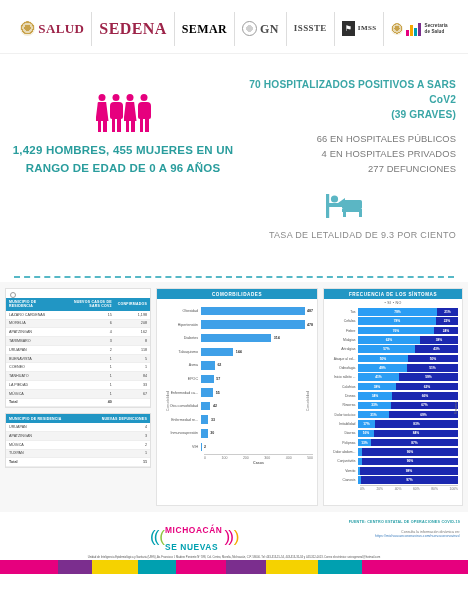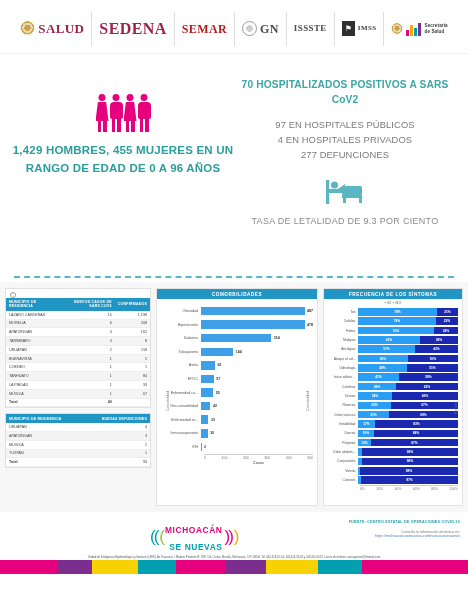--- a/index.html
+++ b/index.html
@@ -32,21 +32,21 @@
     border-right:1px solid #ddd;
   }
   .logo-cell:last-child { border-right:none; }
   .logo-word {
     font-weight:bold;
     letter-spacing:.4px;
     line-height:1;
   }
   .logo-word.salud   { color:#9d2449; font-size:13px; font-family:"Liberation Serif", serif;}
   .logo-word.sedena  { color:#9d2449; font-size:16px; font-family:"Liberation Serif", serif;}
-  .logo-word.semar   { color:#b91c1c; font-size:12px; font-family:"Liberation Serif", serif;}
+  .logo-word.semar   { color:#000000; font-size:12px; font-family:"Liberation Serif", serif;}
   .logo-word.gn      { color:#4a4a4a; font-size:12px; font-family:"Liberation Serif", serif;}
   .logo-word.issste  { color:#4a4a4a; font-size:9px;  font-family:"Liberation Serif", serif;}
   .logo-word.imss    { color:#3a3a3a; font-size:7px;  font-family:"Liberation Serif", serif;}
   .eagle {
     width:15px;height:15px;border-radius:50%;
     background:radial-gradient(circle at 50% 45%, #c9a24a 0 28%, #e7d9b3 29% 46%, #c9a24a 47% 58%, #f3eddc 59% 100%);
     flex:0 0 auto;
   }
   .eagle.circled { border:1.2px solid #9b9b9b; background:radial-gradient(circle at 50% 50%, #cfcfcf 0 35%, #fff 36% 100%); }
   .eagle.small { width:12px;height:12px; }
@@ -56,21 +56,21 @@
   .sec-salud-text { font-size:4.6px; font-weight:bold; color:#3a3a3a; line-height:1.15; letter-spacing:.1px; }
 
   
   .stats {
     position:relative;
     height:228px;
     padding:18px 12px 0 12px;
     display:flex;
   }
   .stats-left  { width:50%; text-align:center; padding-top:14px;}
-  .stats-right { width:50%; text-align:center; padding-top:6px;}
+  .stats-right { width:50%; text-align:right; padding-top:6px;}
 
   .casos-line { color:#6e6e6e; font-size:16px; letter-spacing:.4px; margin-bottom:6px;}
   .casos-line b { font-size:21px; color:#4d4d4d; font-weight:bold; }
   .casos-line span.word { font-size:13px; letter-spacing:1px;}
 
   .people { display:flex; justify-content:center; align-items:flex-end; gap:1px; height:42px; margin:4px 0 10px 0;}
   .person { position:relative; width:13px; height:38px; }
   .person .head { position:absolute; top:0; left:50%; transform:translateX(-50%); width:7px;height:7px;border-radius:50%; background:#e6007e;}
   .person .body { position:absolute; top:8px; left:0; width:13px; height:17px; background:#e6007e; border-radius:4px 4px 2px 2px;}
   .person.w .body { clip-path: polygon(18% 0,82% 0,100% 100%,0% 100%); border-radius:3px 3px 0 0; height:19px;}
@@ -154,21 +154,21 @@
   .saxis { display:flex; margin-left:33px; border-top:.5px solid #ccc; font-size:3.3px; color:#777; padding-top:1.5px; justify-content:space-between;}
 
   
   .footer { position:relative; height:62px; background:#fff; padding:4px 8px 0 8px;}
   .fuente { position:absolute; right:8px; top:8px; text-align:right; }
   .fuente .f1 { font-size:3.7px; color:#2aa0a8; font-weight:bold; letter-spacing:.2px;}
   .fuente .f2 { font-size:3.6px; color:#7a7a7a; margin-top:6px;}
   .fuente .f3 { font-size:3.6px; color:#3f7fbf; }
   .mich-logo { position:absolute; left:150px; top:8px; display:flex; align-items:center; gap:2px;}
   .wave { font-size:17px; letter-spacing:-2px; line-height:1;}
-  .mich-text { line-height:1.05;text-align:right; }
+  .mich-text { line-height:1.05; }
   .mich-text .m1 { font-size:8.4px; font-weight:bold; color:#e6007e; letter-spacing:.6px;}
   .mich-text .m2 { font-size:8.4px; font-weight:bold; color:#00a0b0; letter-spacing:.6px;}
   .fineprint { position:absolute; left:20px; right:20px; top:44px; text-align:center; font-size:2.7px; color:#555; line-height:1.5;}
 
   .colorbar { position:absolute; bottom:0; left:0; width:468px; height:14px; display:flex; }
   .colorbar i { display:block; height:100%; }
 </style>
 </head>
 <body>
 
@@ -231,21 +231,22 @@
           <i class="body"></i>
           <i class="legs"></i>
         </span>
     </div>
 
     <div class="pink-text">1,429 HOMBRES, 455 MUJERES EN UN RANGO DE EDAD DE 0 A 96 AÑOS</div>
   </div>
 
   <div class="stats-right">
     <div class="teal-head">70 HOSPITALIZADOS POSITIVOS A SARS CoV2</div>
-    <div class="teal-body">97 EN HOSPITALES PÚBLICOS</div>
+    <div class="teal-head">(39 GRAVES)</div>
+    <div class="teal-body">66 EN HOSPITALES PÚBLICOS</div>
     <div class="teal-body" style="margin-top:0">4 EN HOSPITALES PRIVADOS</div>
     <div class="teal-body" style="margin-top:0">277 DEFUNCIONES</div>
 
     <div class="bed-wrap">
       <svg width="44" height="30" viewBox="0 0 44 30">
         <rect x="3" y="4" width="3.2" height="24" fill="#5bb6c4"></rect>
         <rect x="3" y="13" width="17" height="4" fill="#5bb6c4"></rect>
         <circle cx="11.5" cy="9" r="3.6" fill="#5bb6c4"></circle>
         <path d="M15 13 L22 13 L22 8 Z" fill="#5bb6c4"></path>
         <rect x="19" y="10" width="20" height="9" rx="1.6" fill="#5bb6c4"></rect>

